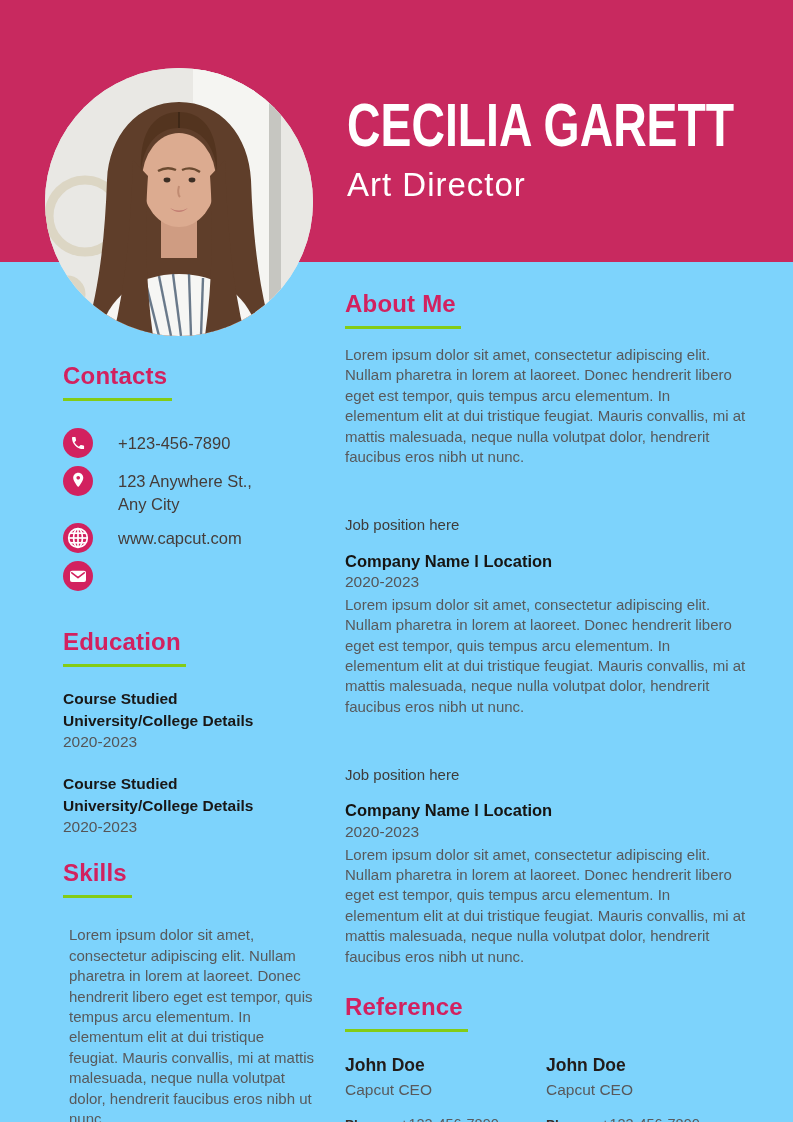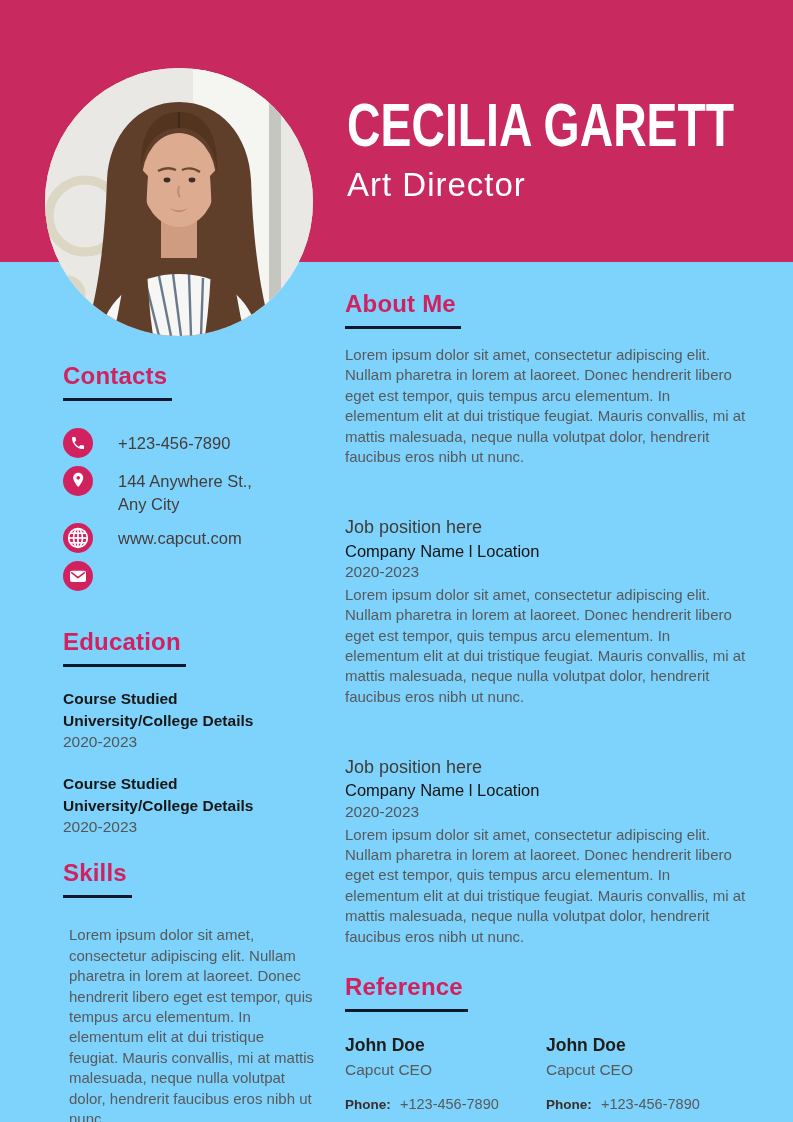--- a/index.html
+++ b/index.html
@@ -23,21 +23,21 @@
   
   .photo {
     position:absolute; left:45px; top:68px; width:268px; height:268px;
     border-radius:50%; overflow:hidden; background:#e9e8e4;
   }
   .photo svg { display:block; width:100%; height:100%; }
 
   
   .sec-h {
     display:table; font-size:24px; font-weight:bold; color:#d2215f;
-    padding:0 5px 8px 0; border-bottom:3px solid #0f172a; letter-spacing:0.2px;
+    padding:0 5px 8px 0; border-bottom:3px solid #84cc16; letter-spacing:0.2px;
   }
   .body-text { font-size:15px; color:#58595b; line-height:1.36; }
 
   
   .left-col { position:absolute; left:63px; top:362px; width:252px; }
 
   .contact-list { list-style:none; margin-top:27px; }
   .contact-item { display:flex; align-items:flex-start; margin-bottom:7px; min-height:31px; }
   .cicon { flex:0 0 30px; width:30px; height:30px; margin-right:25px; }
   .cicon svg { display:block; width:30px; height:30px; }
@@ -53,22 +53,22 @@
   .skills-text { margin-top:27px; padding-left:6px; }
 
   
   .right-col { position:absolute; left:345px; top:290px; width:402px; }
 
   .about-text { margin-top:16px; }
 
   .experience-section { margin-top:33px; }
   .xp-entries { margin-top:21px; }
   .xp-entry { margin-bottom:21px; }
-  .xp-pos { font-size:18px; color:#3f3c3a; line-height:1.35;margin-top:48px; }
-  .xp-co { font-size:16.5px; font-weight:normal; color:#161412; line-height:1.35; margin-top:0; }
+  .xp-pos { font-size:15px; color:#3f3c3a; line-height:1.35;margin-top:48px; }
+  .xp-co { font-size:16.5px; font-weight:bold; color:#161412; line-height:1.35; margin-top:14px; }
   .xp-years { font-size:15.5px; color:#555557; line-height:1.35; margin-bottom:2px; }
 
   .reference-section { margin-top:26px; }
   .ref-row { display:flex; margin-top:22px; }
   .ref-card { width:210px; }
   .ref-name { font-size:17.5px; font-weight:bold; color:#221c1a; line-height:1.3; }
   .ref-role { font-size:15.5px; color:#58595b; margin-top:4px; }
   .ref-line { display:flex; align-items:baseline; margin-top:6px; }
   .ref-line.first { margin-top:17px; }
   .ref-label { font-size:13.5px; font-weight:bold; color:#3a2e2a; width:55px; flex:0 0 55px; }
@@ -143,21 +143,21 @@
           </span>
           <span class="ctext">+123-456-7890</span>
         </li>
         <li class="contact-item">
           <span class="cicon">
             <svg viewBox="0 0 30 30">
                 <circle cx="15" cy="15" r="15" fill="#d2215f"></circle>
                 <path fill="#ffffff" transform="translate(6.6,5.2) scale(0.72)" d="M12 2C8.13 2 5 5.13 5 9c0 5.25 7 13 7 13s7-7.75 7-13c0-3.87-3.13-7-7-7zm0 9.5c-1.38 0-2.5-1.12-2.5-2.5s1.12-2.5 2.5-2.5 2.5 1.12 2.5 2.5-1.12 2.5-2.5 2.5z"></path>
               </svg>
           </span>
-          <span class="ctext">144 Anywhere St.,
+          <span class="ctext">123 Anywhere St.,
 Any City</span>
         </li>
         <li class="contact-item">
           <span class="cicon">
             <svg viewBox="0 0 30 30">
                 <circle cx="15" cy="15" r="15" fill="#d2215f"></circle>
                 <g stroke="#ffffff" stroke-width="1.7" fill="none">
                   <circle cx="15" cy="15" r="9.3"></circle>
                   <ellipse cx="15" cy="15" rx="4.4" ry="9.3"></ellipse>
                   <line x1="5.7" y1="15" x2="24.3" y2="15"></line>

